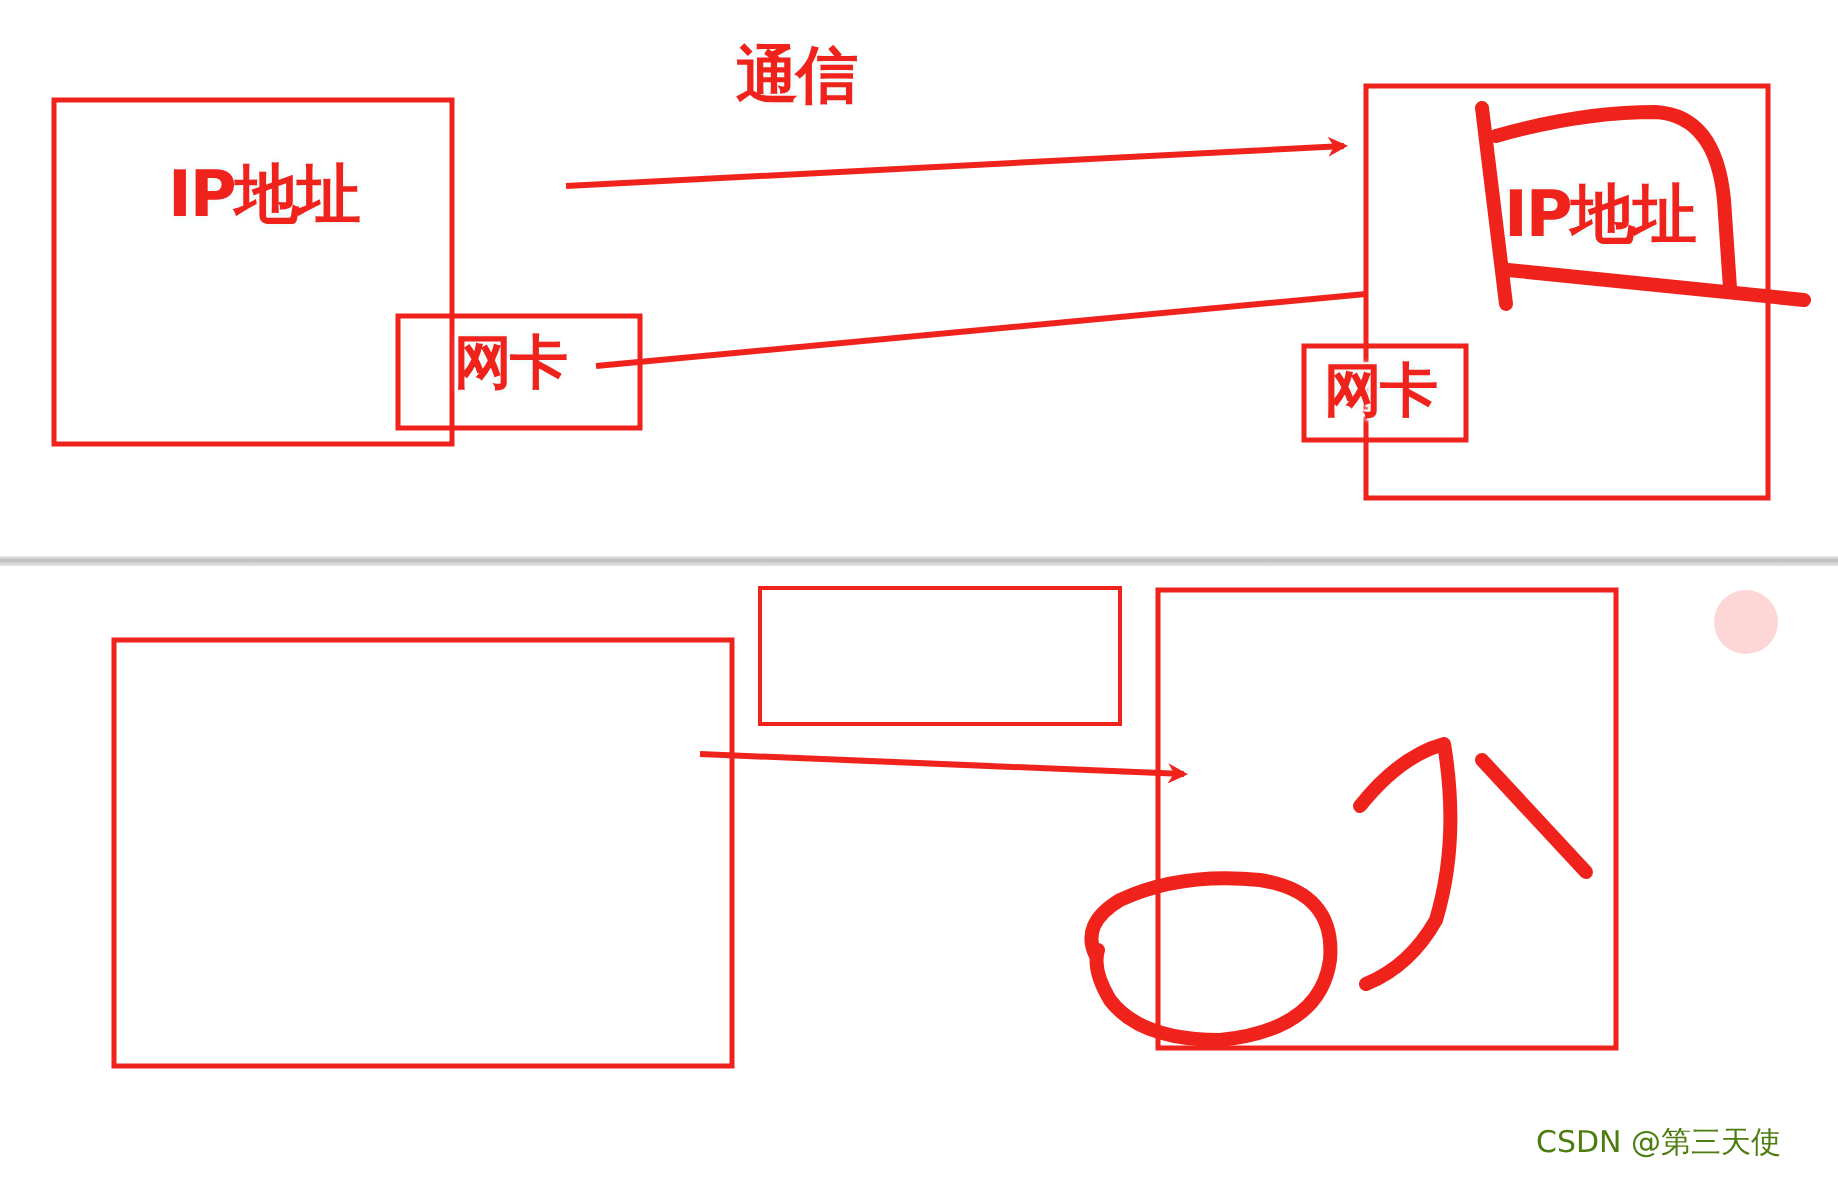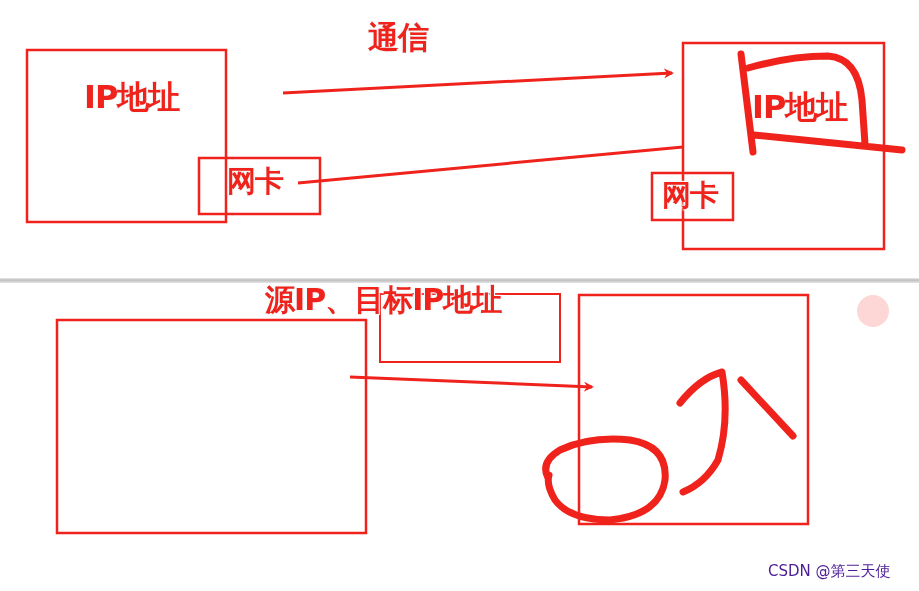--- a/index.html
+++ b/index.html
@@ -9,21 +9,21 @@
     .lbl {
       position: absolute; white-space: nowrap; font-weight: bold; color: #f0231c;
       letter-spacing: -1px;
       text-shadow: 0 0 2px #ffffff, 0 0 3px #d8f0f0, 1px 1px 0 #ffffff, -1px -1px 0 #ffffff;
     }
     .divider {
       position: absolute; left: 0; top: 278px; width: 919px; height: 5px;
       background: linear-gradient(#ececec, #bdbdbd 40%, #e6e6e6);
     }
     .watermark {
-      position: absolute; left: 768px; top: 562px; font-size: 15px; color: #4c1d95;
+      position: absolute; left: 768px; top: 562px; font-size: 15px; color: #4d7c0f;
       font-family: "DejaVu Sans", sans-serif; white-space: nowrap;
     }
   </style>
 </head>
 <body>
 
 <div class="canvas">
 
   <svg width="919" height="591" style="position:absolute;left:0;top:0;">
     <defs>
@@ -50,16 +50,15 @@
   </svg>
 
   <div class="lbl" style="left:368px;top:17px;font-size:31px;">通信</div>
   <div class="lbl" style="left:84px;top:76px;font-size:32px;">IP地址</div>
   <div class="lbl" style="left:227px;top:162px;font-size:29px;">网卡</div>
   <div class="lbl" style="left:752px;top:86px;font-size:32px;">IP地址</div>
   <div class="lbl" style="left:662px;top:176px;font-size:29px;">网卡</div>
 
   <div class="divider"></div>
 
-  <div class="lbl" style="left:265px;top:280px;font-size:30px;">源IP、目标IP地址</div>
 
   <div class="watermark">CSDN @第三天使</div>
 </div>
 
 </body></html>

